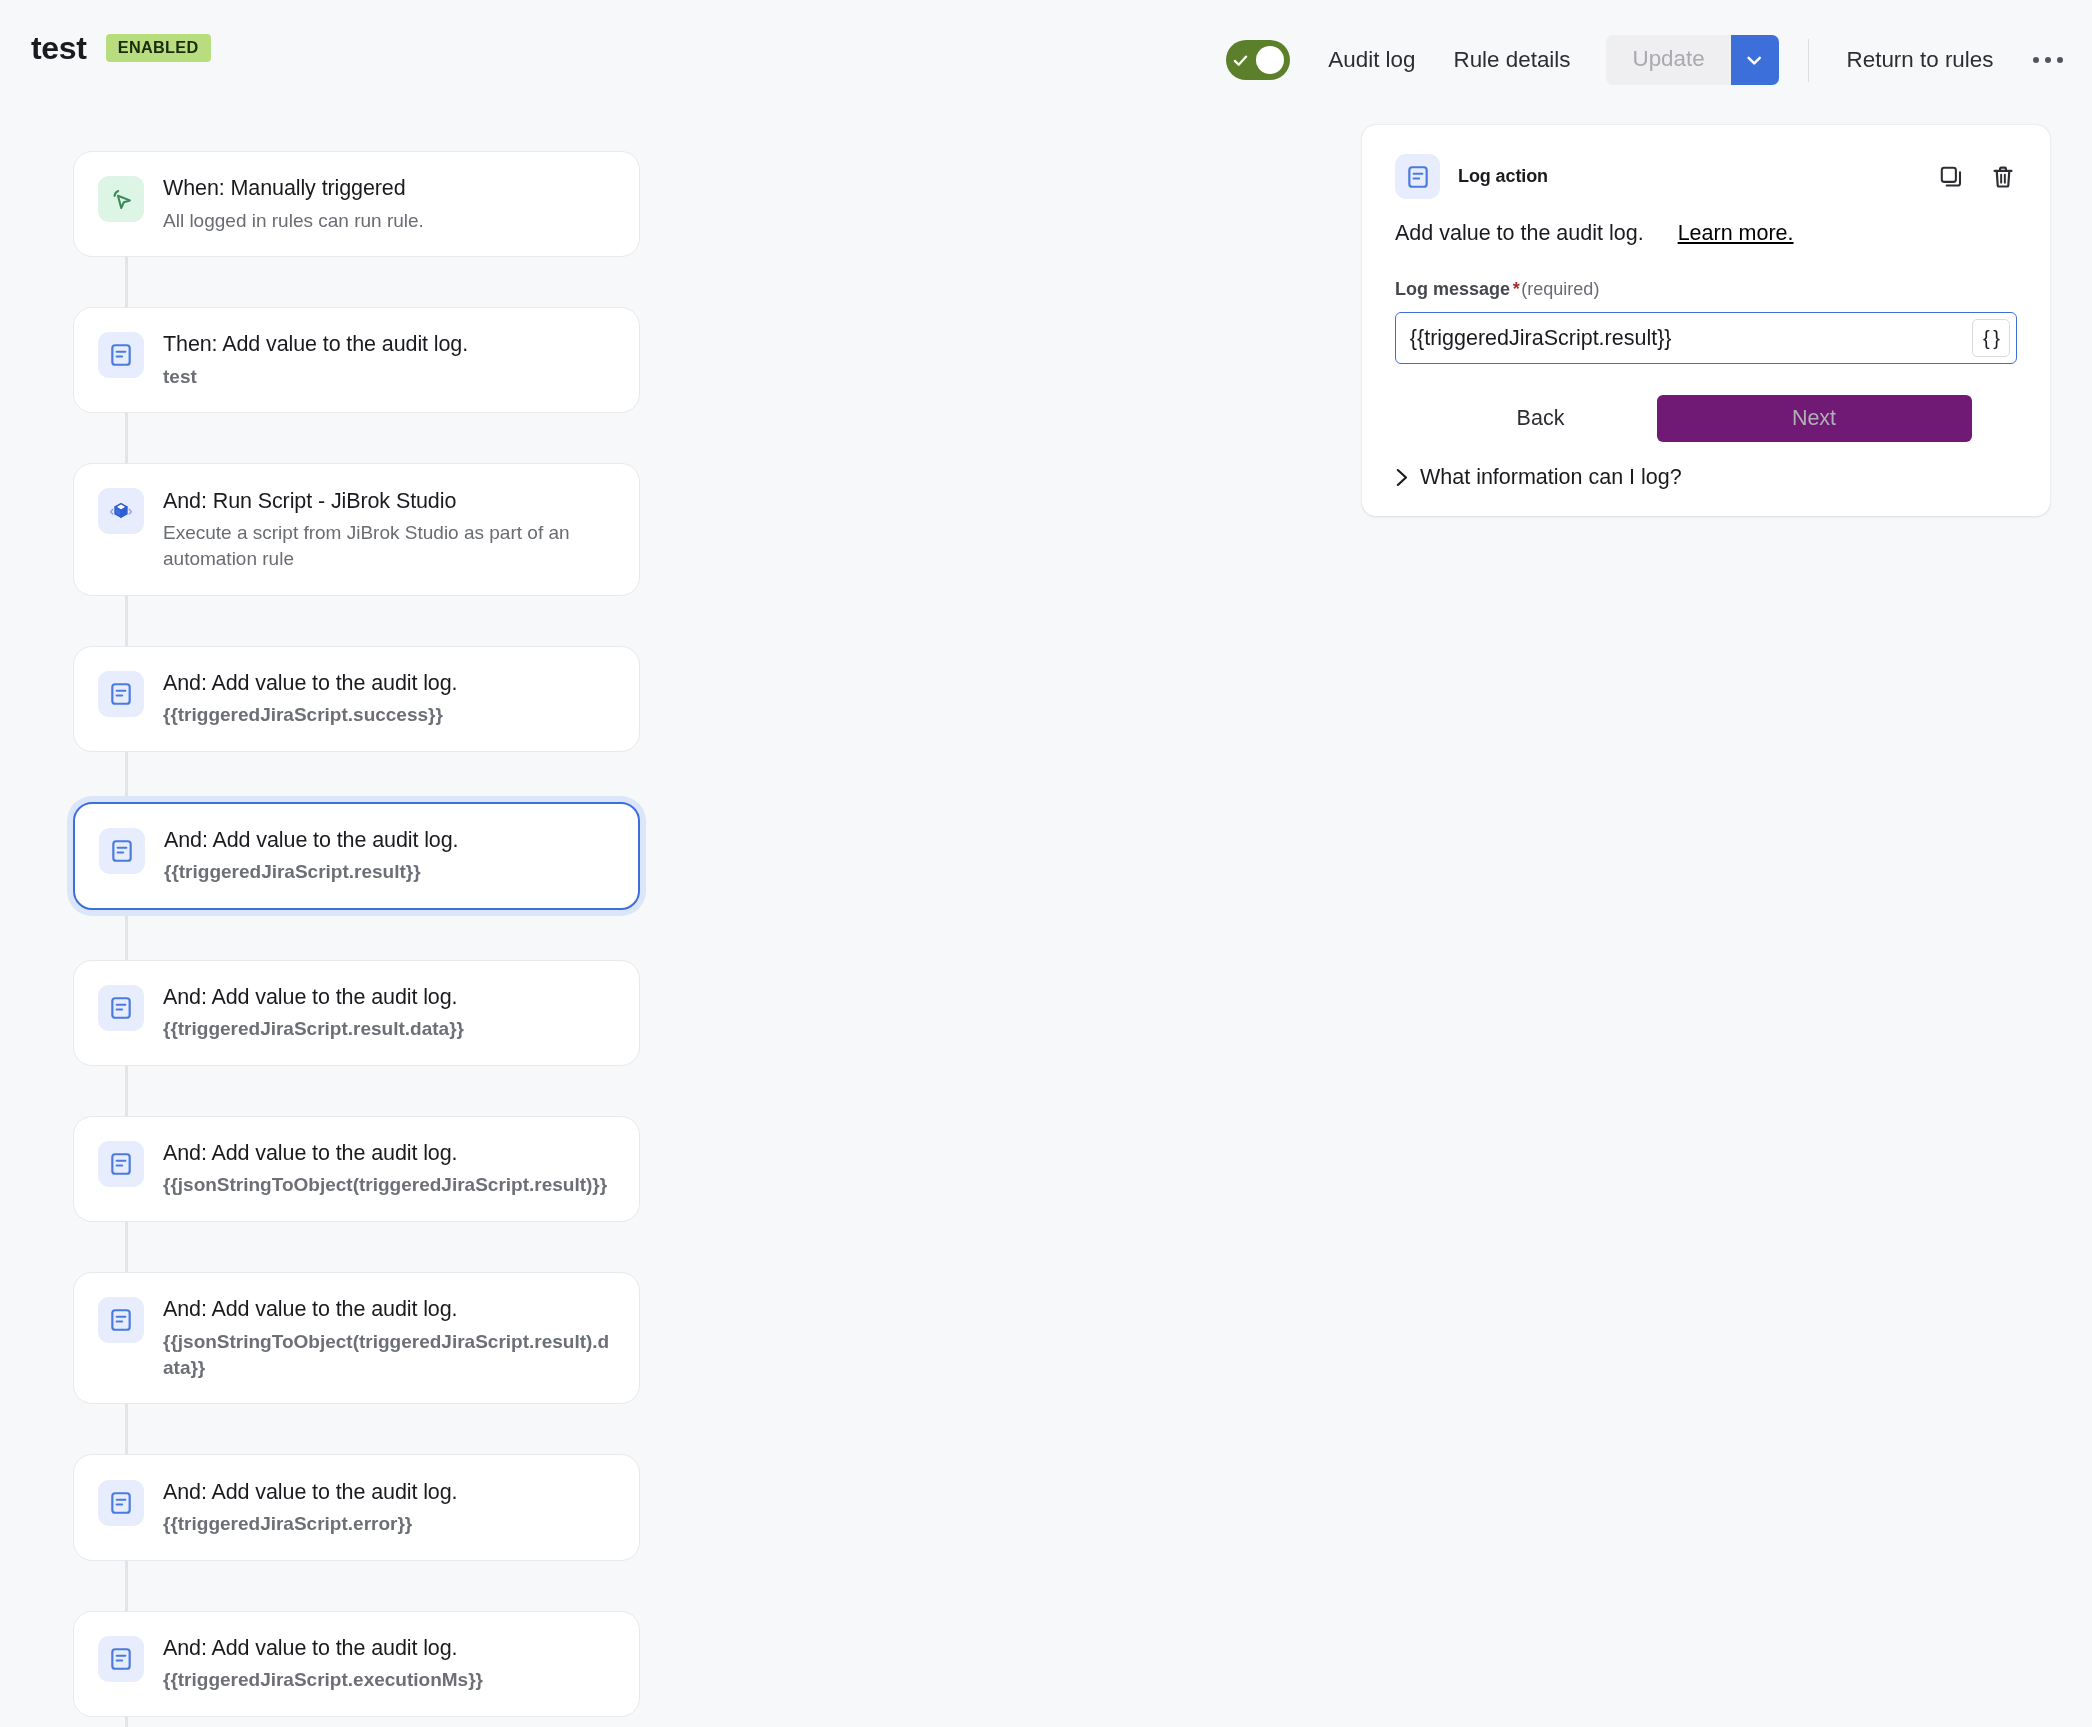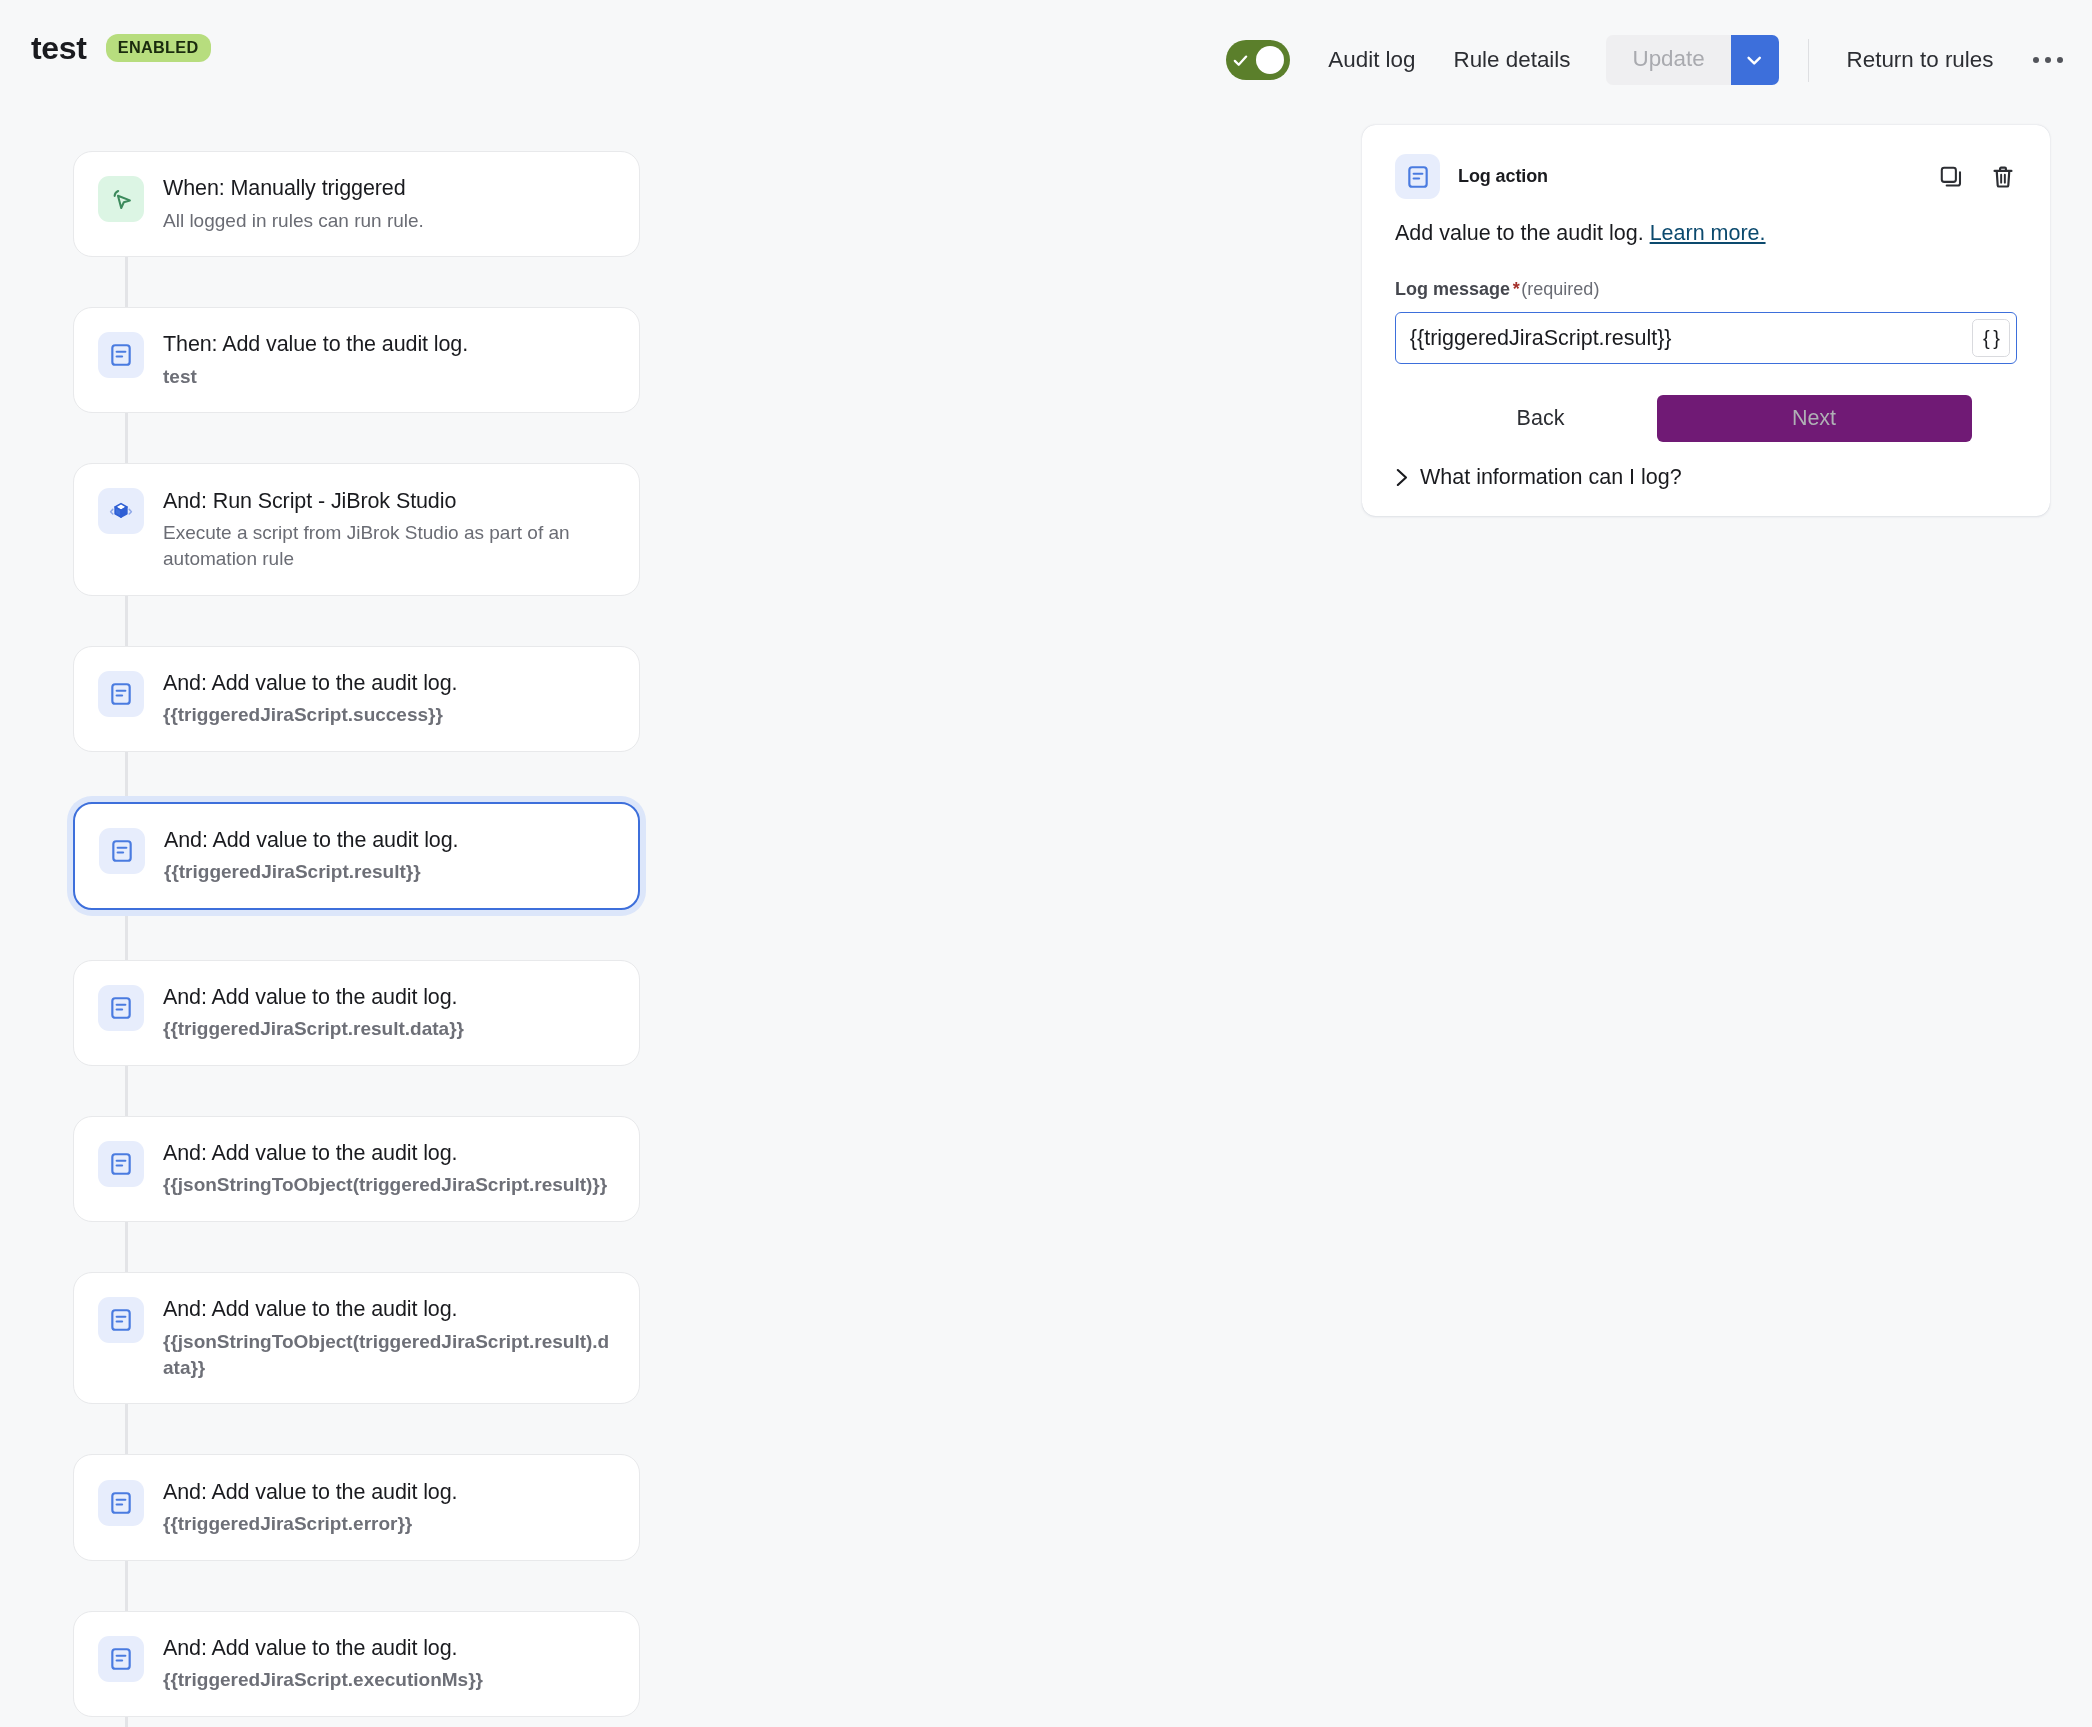--- a/index.html
+++ b/index.html
@@ -35,21 +35,21 @@
     letter-spacing: -0.3px;
   }
 
   #status-badge {
     background: #B7DD7E;
     color: #1A2B0E;
     font-size: 16.3px;
     font-weight: bold;
     letter-spacing: 0.3px;
     padding: 5.2px 12px 6px;
-    border-radius: 12px;
+    border-radius: 4px;
     line-height: 1;
   }
 
   #header-right {
     position: absolute;
     right: 19px; top: 12px;
     height: 96px;
     display: flex;
     align-items: center;
     gap: 0;
@@ -242,23 +242,24 @@
   }
   #panel-header-actions svg { display: block; }
 
   #panel-desc {
     padding: 0 33px;
     margin-top: 22.4px;
     font-size: 21.5px;
     color: #1A1B1F;
   }
   #learn-more-link {
-    color: #0c4a6e;
+    color: #000000;
     text-decoration: underline;
     cursor: pointer;
+    margin-left: 28px;
   }
 
   #log-message-label {
     padding: 0 33px;
     margin-top: 33px;
     font-size: 18px;
     font-weight: bold;
     color: #45474E;
   }
   #log-message-label .req-star {

